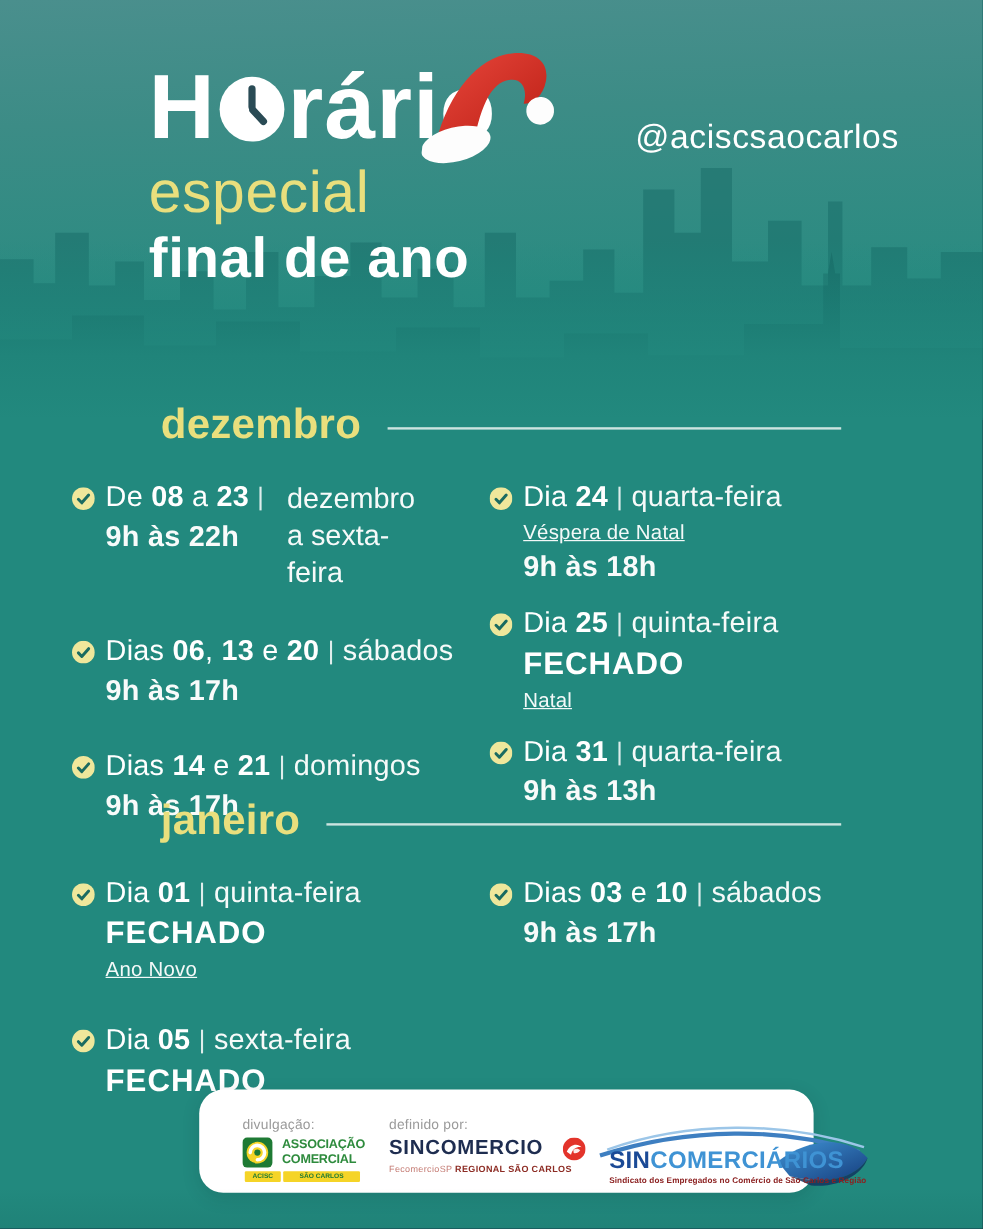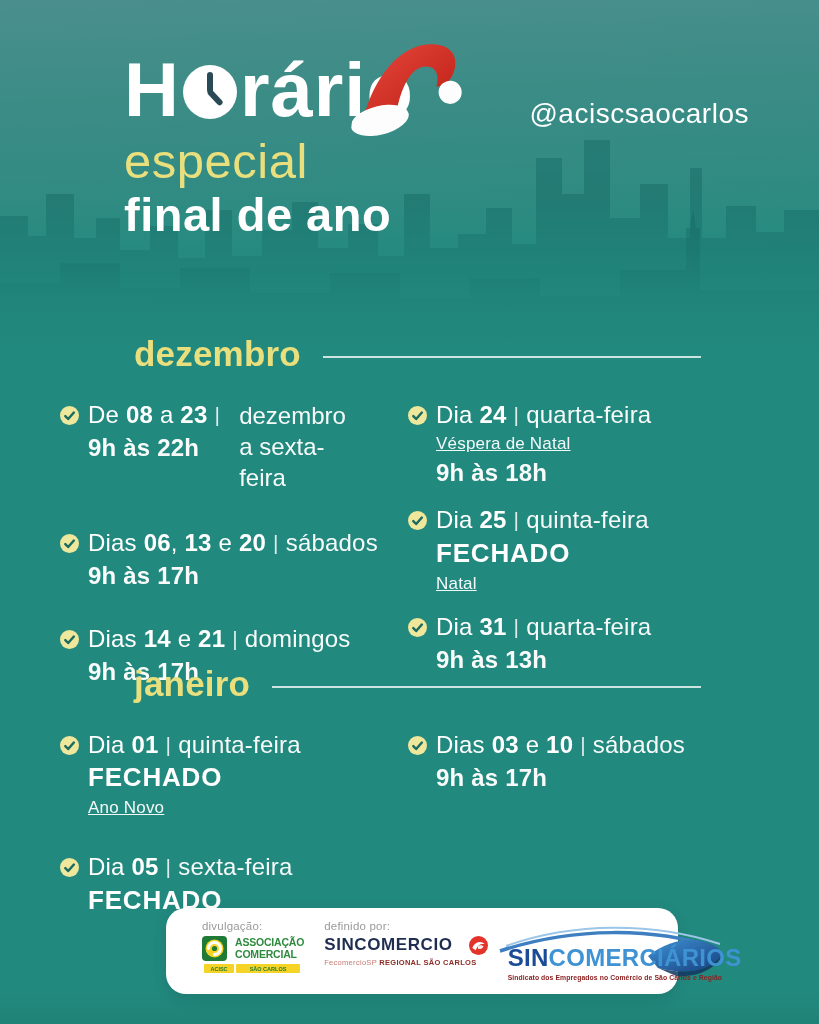--- a/index.html
+++ b/index.html
@@ -40,38 +40,38 @@
   .line1{font-size:24px;line-height:1.22;font-weight:400;color:#fff;letter-spacing:.2px;}
   .num{font-weight:700;}
   .sep{display:inline-block;font-weight:400;opacity:.85;padding:0 7px;font-size:21px;transform:translateY(-1px);}
   .weekday{font-weight:400;opacity:.96;}
   .weekday-wrap{display:block;width:116px;font-size:24px;line-height:1.3;opacity:.96;}
   .time{font-size:24px;font-weight:700;margin-top:5px;opacity:.97;letter-spacing:.2px;}
   .note{font-size:17px;font-weight:400;margin-top:5px;opacity:.95;letter-spacing:.2px;text-decoration:underline;}
   .status{font-size:26px;font-weight:700;margin-top:3px;letter-spacing:.8px;}
   
   .footer-box{position:absolute;left:166px;top:908px;width:512px;height:86px;background:#fff;border-radius:20px;
-    display:flex;align-items:flex-start;gap:20px;padding:12px 22px 0 36px;box-sizing:border-box;
+    display:flex;align-items:flex-start;gap:20px;padding:24px 22px 0 36px;box-sizing:border-box;
     box-shadow:0 4px 14px rgba(0,40,40,.15);}
   .p-label{font-size:11.5px;color:#9A9A9A;margin-bottom:3px;letter-spacing:.2px;}
   .partner{flex:none;}
   .acisc-row{display:flex;gap:3px;align-items:center;}
   .acisc-name{color:#2E8B3D;font-weight:800;font-size:10.5px;line-height:1.08;letter-spacing:-.2px;}
   .acisc-badges{display:flex;gap:2px;margin-top:2px;margin-left:2px;}
   .badge{background:#F5D427;color:#1E7A34;font-size:5.5px;font-weight:700;text-align:center;padding:1.5px 0;border-radius:1px;width:30px;}
   .badge.wide{width:64px;}
   .sinc-row{display:flex;align-items:center;gap:16px;}
   .sinc-name{font-size:17px;font-weight:800;color:#1E2D50;letter-spacing:.6px;}
   .sinc-icon{width:19px;height:19px;}
   .sinc-sub{font-size:7.5px;margin-top:3px;letter-spacing:.3px;color:#8D2C24;}
   .sinc-sub .pref{color:#C47A72;font-weight:400;}
   .sinc-sub .rest{font-weight:700;}
   .sincos{position:relative;flex:1;padding-top:24px;}
   .sincos-swoosh{position:absolute;left:-10px;top:0px;width:230px;height:64px;}
-  .sincos-name{position:relative;font-size:24px;font-weight:800;letter-spacing:.3px;white-space:nowrap;}
+  .sincos-name{position:relative;font-size:20px;font-weight:800;letter-spacing:.3px;white-space:nowrap;}
   .sincos-name .pre{color:#1B4A96;} .sincos-name .rest{color:#3F93D4;}
   .sincos-sub{position:relative;font-size:6.8px;font-weight:700;color:#8C2121;margin-top:2px;letter-spacing:.1px;white-space:nowrap;}
   #page::after{content:'';position:absolute;left:0;right:0;bottom:0;height:34px;pointer-events:none;
     background:linear-gradient(180deg,rgba(8,70,64,0) 0%,rgba(8,70,64,.10) 100%);}
 </style>
 </head>
 <body>
 
 <div id="page">
 

